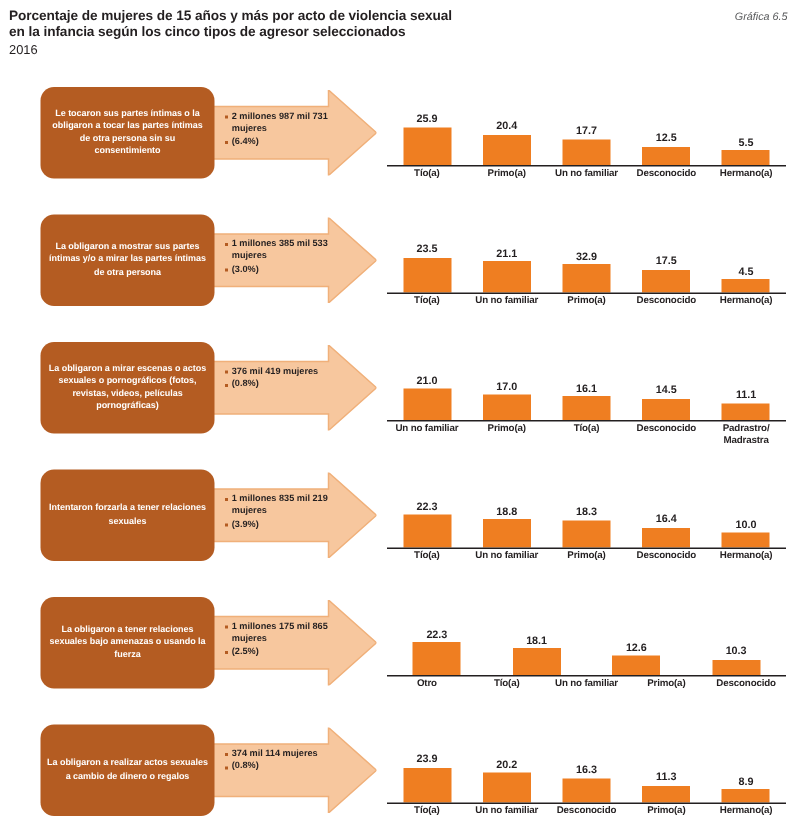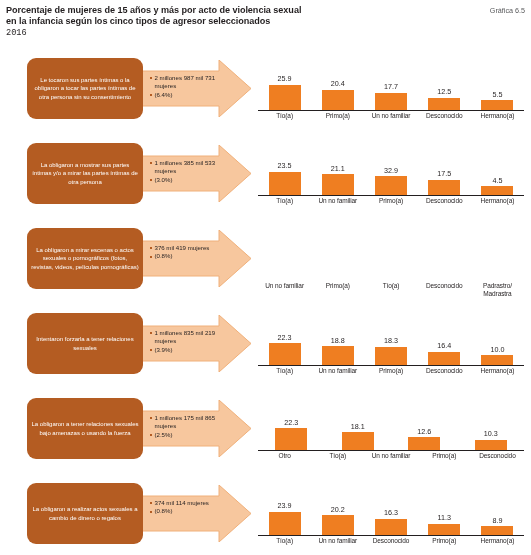--- a/index.html
+++ b/index.html
@@ -34,42 +34,43 @@
     font-weight: bold;
     line-height: 11.4px;
     letter-spacing: -0.05px;
     color: #231f20;
   }
   .subtitle-year {
     font-size: 8.6px;
     line-height: 11.5px;
     color: #231f20;
     margin-top: 0.5px;
-    font-family: Liberation Mono, monospace;
   }
   .fig-label {
     position: absolute;
     right: 6px;
     top: 6px;
     font-size: 7.2px;
     color: #58595b;
     text-align: left;
+    font-style: italic;
   }
 
   
   .rows {
     position: absolute;
     left: 0;
     top: 52px;
     width: 531px;
   }
   .row {
     position: relative;
     width: 531px;
     height: 85px;
+    font-weight: bold;
   }
 
   
   .capsule {
     position: absolute;
     left: 27px;
     top: 6px;
     width: 116px;
     height: 61px;
     background: #b45c22;
@@ -306,20 +307,45 @@
       <div class="arrow">
         <svg width="118" height="57" viewBox="0 0 118 57">
           <polygon points="0,11 86,11 86,0 118,28.5 86,57 86,46 0,46" fill="#f7c79e" stroke="#f0b07a" stroke-width="1"></polygon>
         </svg>
       </div>
       <div class="arrow-text">
         <div class="arrow-item">376 mil 419 mujeres</div>
         <div class="arrow-item">(0.8%)</div>
       </div>
       <div class="chart">
+        <div class="plot">
+          <div class="bars">
+            <div class="bar-cell">
+              <div class="bar-value">21.0</div>
+              <div class="bar-rect" style="height: 20.37px;"></div>
+            </div>
+            <div class="bar-cell">
+              <div class="bar-value">17.0</div>
+              <div class="bar-rect" style="height: 16.49px;"></div>
+            </div>
+            <div class="bar-cell">
+              <div class="bar-value">16.1</div>
+              <div class="bar-rect" style="height: 15.62px;"></div>
+            </div>
+            <div class="bar-cell">
+              <div class="bar-value">14.5</div>
+              <div class="bar-rect" style="height: 14.07px;"></div>
+            </div>
+            <div class="bar-cell">
+              <div class="bar-value">11.1</div>
+              <div class="bar-rect" style="height: 10.77px;"></div>
+            </div>
+          </div>
+          <div class="axis-line"></div>
+        </div>
         <div class="cats">
           <div class="cat-cell">Un no familiar</div>
           <div class="cat-cell">Primo(a)</div>
           <div class="cat-cell">Tío(a)</div>
           <div class="cat-cell">Desconocido</div>
           <div class="cat-cell">Padrastro/
 Madrastra</div>
         </div>
       </div>
     </div>

